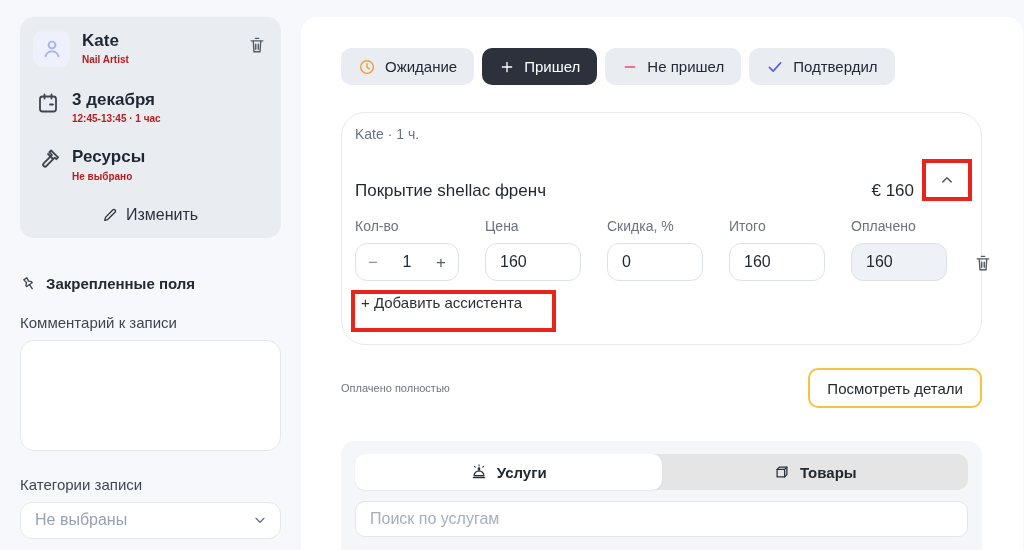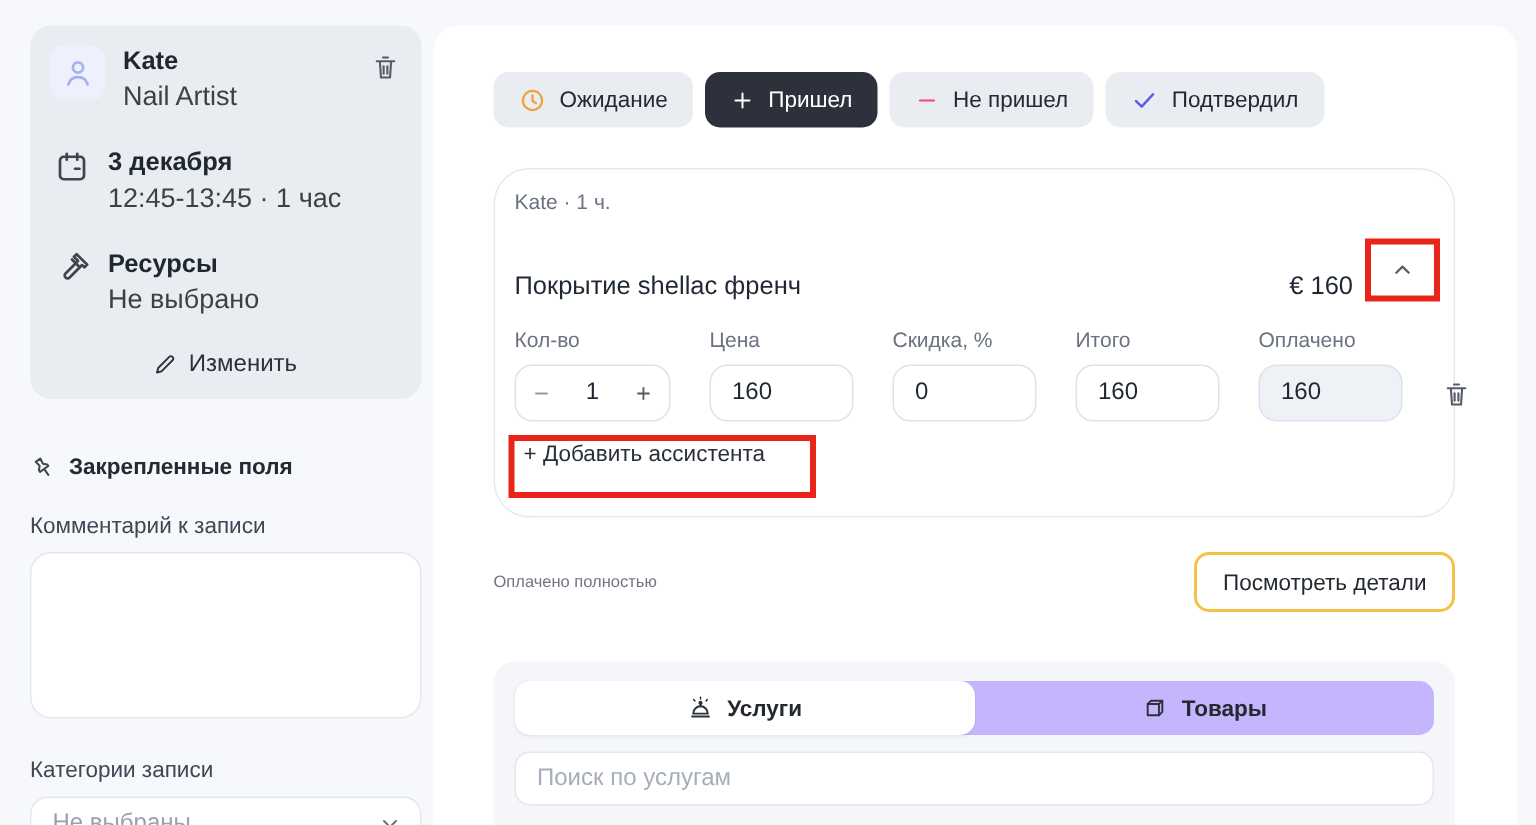--- a/index.html
+++ b/index.html
@@ -23,21 +23,21 @@
     width:37px; height:37px; border-radius:10px; background:#eef0fb;
     display:flex; align-items:center; justify-content:center; color:#a8b1f2; flex:none;
   }
   .ic24 { width:24px; height:24px; }
   .ic20 { width:20px; height:20px; }
   .ic18 { width:18px; height:18px; }
   .ic16 { width:16px; height:16px; }
   .row-icon { color:#3e454f; flex:none; margin-top:2px; margin-left:3px; }
   .info-main { flex:1; min-width:0; }
   .info-title { font-size:17px; font-weight:700; color:#1f2733; line-height:1.25; }
-  .info-sub { font-size:18px; color:#404040; margin-top:3px; }
+  .info-sub { font-size:10px; color:#b91c1c; margin-top:3px;font-weight:bold; }
   .trash-btn { color:#555c66; flex:none; margin-top:5px; cursor:pointer; background:none; border:none; }
   .edit-row {
     display:flex; align-items:center; justify-content:center; gap:8px;
     margin-top:24px; color:#2c323c; font-size:16px; cursor:pointer;
   }
   .pinned-header { display:flex; align-items:center; gap:8px; margin-top:37px; font-size:15px; font-weight:700; color:#242a33; }
   .pin-icon { color:#3e454f; }
   .side-label { font-size:15px; color:#3f4754; margin-top:21px; }
   .comment-box {
     margin-top:9px; width:100%; height:111px; background:#fff;
@@ -46,21 +46,21 @@
   }
   .select-box {
     margin-top:9px; height:37px; background:#fff; border:1px solid #e3e7ee; border-radius:12px;
     display:flex; align-items:center; justify-content:space-between; padding:0 12px 0 14px; cursor:pointer;
   }
   .select-placeholder { font-size:16px; color:#99a1b0; }
   .select-chevron { color:#6b7280; }
 
   
   .panel {
-    position:absolute; left:289px; top:17px; width:722px; height:533px;
+    position:absolute; left:301px; top:17px; width:722px; height:533px;
     background:#fff; border-radius:16px 16px 0 0; padding:31px 41px 0 40px;
   }
   .status-row { display:flex; gap:8px; }
   .status-btn {
     display:flex; align-items:center; gap:9px; height:37px; padding:0 17px;
     background:#e9edf2; border:none; border-radius:10px; cursor:pointer;
     font-family:"Liberation Sans", sans-serif; font-size:15px; color:#222935;
   }
   .status-btn.active { background:#2c313b; color:#fff; }
   .st-clock { color:#f0a23c; }
@@ -107,21 +107,21 @@
 
   .payment-row { display:flex; align-items:center; margin-top:23px; }
   .payment-status { font-size:11px; color:#6e7481; }
   .details-btn {
     margin-left:auto; height:40px; padding:0 17px; background:#fff;
     border:2px solid #f5c243; border-radius:10px; cursor:pointer;
     font-family:"Liberation Sans", sans-serif; font-size:15px; color:#23292f;
   }
 
   .services-panel { margin-top:33px; background:#f5f6f9; border-radius:14px; padding:13px 14px; height:200px; }
-  .tab-bar { display:flex; background:#c4b5fd; border-radius:10px; height:36px; }
+  .tab-bar { display:flex; background:#e5e5e5; border-radius:10px; height:36px; }
   .tab { flex:1; display:flex; align-items:center; justify-content:center; gap:9px;
     font-size:15px; font-weight:700; color:#23292f; border:none; background:transparent; cursor:pointer;
     border-radius:10px; font-family:"Liberation Sans", sans-serif; }
   .tab.active { background:#fff; box-shadow:0 1px 2px rgba(20,24,31,.06); }
   .tab-icon { color:#2b313a; }
   .search-input {
     margin-top:11px; width:100%; height:36px; background:#fff; border:1px solid #e2e6ed; border-radius:10px;
     padding:0 14px; font-family:"Liberation Sans", sans-serif; font-size:16px; color:#1f2733; outline:none;
   }
   .search-input::placeholder { color:#a6aebc; }

